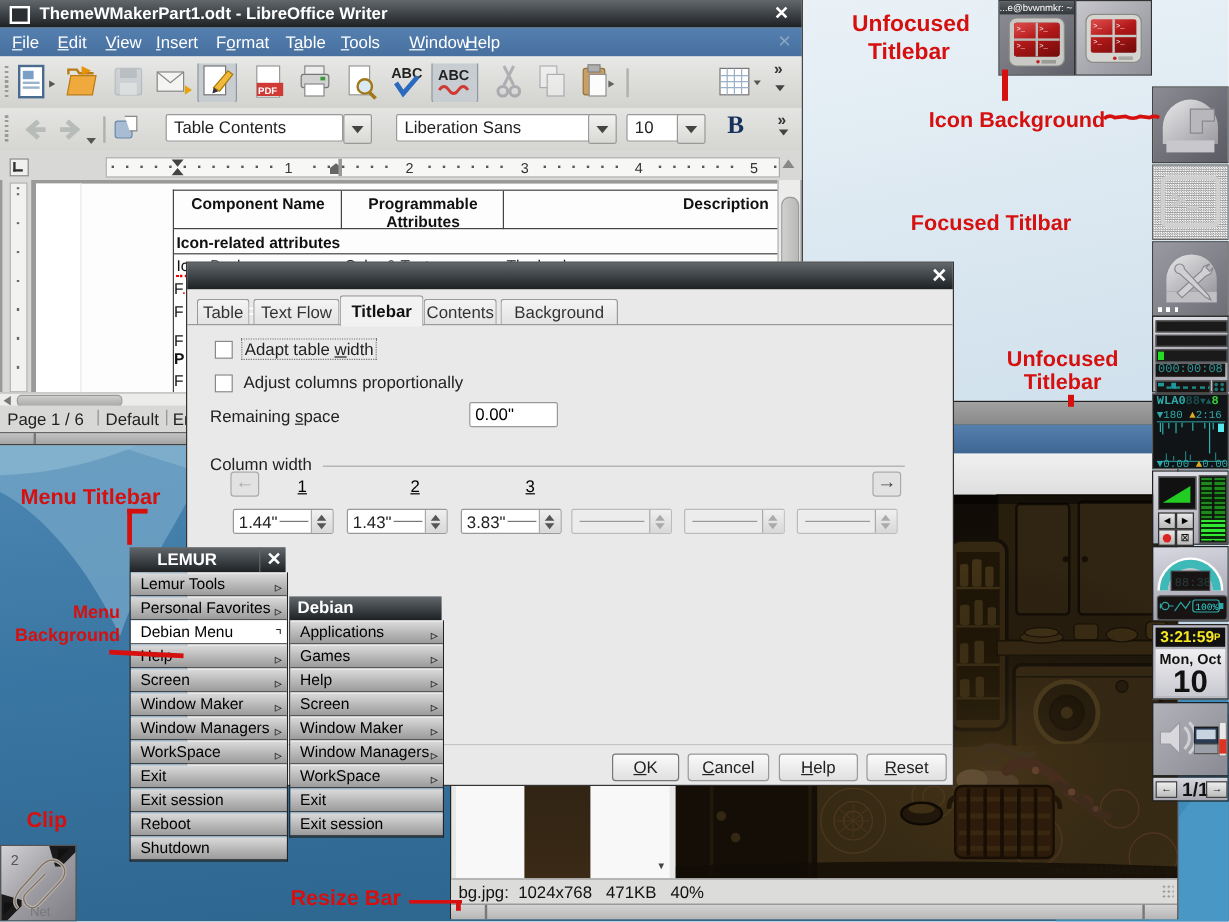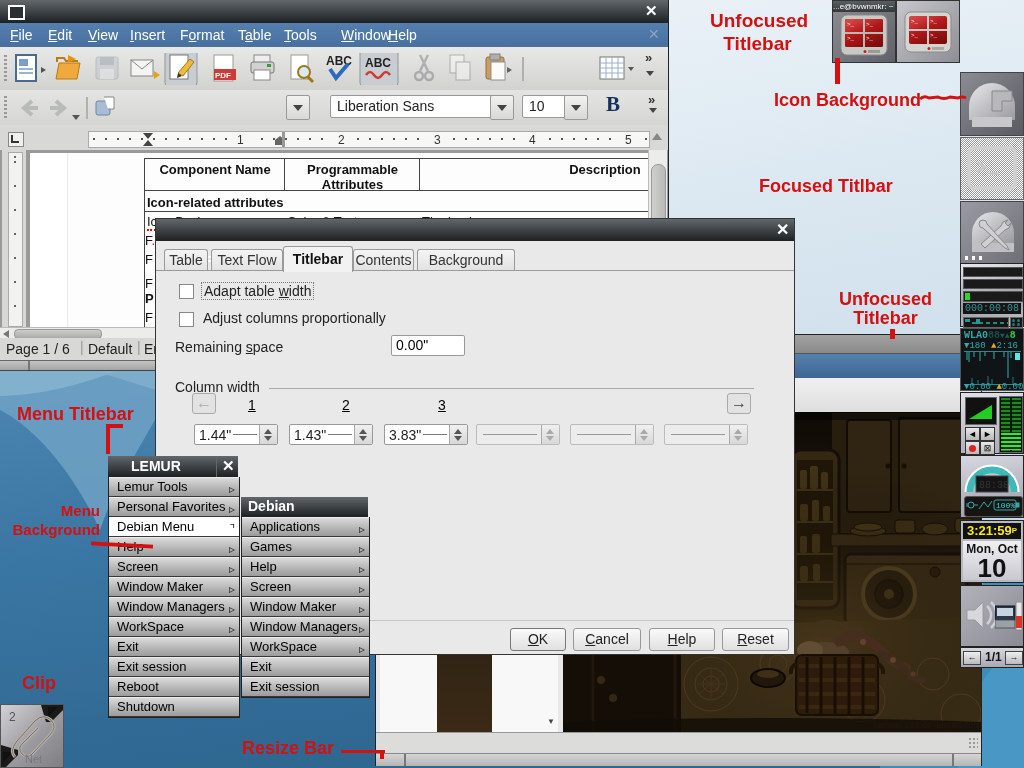--- a/index.html
+++ b/index.html
@@ -41,20 +41,21 @@
  <path d="M0,342 C250,415 560,535 1024,595 L1024,768 L0,768 Z" fill="url(#sea)"></path>
  <path d="M0,360 L185,360 C160,420 120,470 100,530 C70,465 30,425 0,410 Z" fill="#6fa2c4" opacity="0.85"></path>
  <path d="M0,360 L140,360 C90,385 40,395 0,396 Z" fill="#85b2cf" opacity="0.9"></path>
  <path d="M1024,560 C940,600 890,660 880,768 L1024,768 Z" fill="#3e8cba"></path>
  <path d="M1024,640 C980,670 960,710 958,768 L1024,768 Z" fill="#4897c4"></path>
 </svg>
 
 <div id="writer" class="abs" style="left:0;top:0;width:668px;height:371px;background:#d6d6d6;border-right:1px solid #222;">
  <div class="dtitle abs" style="left:0;top:0;width:668px;height:23px;">
    <div class="abs" style="left:8px;top:5px;width:13px;height:11px;border:2px solid #fff;background:#2a2e30;"></div>
+   <div class="abs" style="left:33px;top:3px;">ThemeWMakerPart1.odt - LibreOffice Writer</div>
    <div class="abs" style="left:645px;top:2px;font-size:15px;">✕</div>
  </div>
  <div class="abs" style="left:0;top:23px;width:668px;height:24px;background:linear-gradient(#557fae,#47709f);color:#fff;font-size:14px;">
    <span style="position:absolute;left:10px;top:4px;"><u>F</u>ile</span>
    <span style="position:absolute;left:48px;top:4px;"><u>E</u>dit</span>
    <span style="position:absolute;left:88px;top:4px;"><u>V</u>iew</span>
    <span style="position:absolute;left:130px;top:4px;"><u>I</u>nsert</span>
    <span style="position:absolute;left:180px;top:4px;">F<u>o</u>rmat</span>
    <span style="position:absolute;left:238px;top:4px;">T<u>a</u>ble</span>
    <span style="position:absolute;left:284px;top:4px;"><u>T</u>ools</span>
@@ -165,20 +166,21 @@
   <svg class="abs" style="left:14px;top:5px" width="120" height="26" viewBox="0 0 120 26">
    <path d="M18,6 L10,13 L18,20 M10,13 L24,13" stroke="#b8bcb8" stroke-width="4" fill="none"></path>
    <path d="M42,6 L50,13 L42,20 M36,13 L50,13" stroke="#b8bcb8" stroke-width="4" fill="none"></path>
    <path d="M58,20 l8,0 -4,5 z" fill="#555"></path>
    <rect x="72" y="2" width="2" height="22" fill="#b0b0ae"></rect>
    <g transform="translate(82,2)">
           <rect x="0" y="4" width="14" height="14" rx="2" fill="#a8bdd4" stroke="#6888a8"></rect>
           <path d="M8,0 h10 v12 h-6" fill="#fff" stroke="#888"></path>
         </g>
   </svg>
+  <div class="abs" style="left:138px;top:5px;width:140px;height:21px;background:#fff;border:1px solid #999;border-radius:2px;font-size:14px;color:#222;line-height:21px;padding-left:6px;">Table Contents</div>
   <div class="abs" style="left:286px;top:5px;width:22px;height:23px;background:linear-gradient(#f2f2f0,#d8d8d5);border:1px solid #999;border-radius:2px;">
         <div class="abs" style="left:6px;top:9px;width:0;height:0;border-top:6px solid #444;border-left:5px solid transparent;border-right:5px solid transparent;"></div>
       </div>
   <div class="abs" style="left:330px;top:5px;width:160px;height:21px;background:#fff;border:1px solid #999;border-radius:2px;font-size:14px;color:#222;line-height:21px;padding-left:6px;">Liberation Sans</div>
   <div class="abs" style="left:490px;top:5px;width:22px;height:23px;background:linear-gradient(#f2f2f0,#d8d8d5);border:1px solid #999;border-radius:2px;">
         <div class="abs" style="left:6px;top:9px;width:0;height:0;border-top:6px solid #444;border-left:5px solid transparent;border-right:5px solid transparent;"></div>
       </div>
   <div class="abs" style="left:522px;top:5px;width:40px;height:21px;background:#fff;border:1px solid #999;border-radius:2px;font-size:14px;color:#222;line-height:21px;padding-left:6px;">10</div>
   <div class="abs" style="left:564px;top:5px;width:22px;height:23px;background:linear-gradient(#f2f2f0,#d8d8d5);border:1px solid #999;border-radius:2px;">
         <div class="abs" style="left:6px;top:9px;width:0;height:0;border-top:6px solid #444;border-left:5px solid transparent;border-right:5px solid transparent;"></div>
@@ -419,20 +421,21 @@
       <path d="M244,245 v56 M258,245 v58 M272,245 v58 M286,245 v58 M300,245 v57" stroke="#1a1005" stroke-width="3"></path>
       <path d="M233,252 q-6,3 -5,10 M315,252 q6,3 5,10" fill="none" stroke="#241708" stroke-width="4"></path>
     </g>
     <rect width="418" height="320" fill="#0f0a04" opacity="0.12"></rect>
     <text x="310" y="316" font-size="9" fill="#584428" font-family="Liberation Sans">samuel.223.deviantart.com</text>
     <rect x="0" y="0" width="418" height="8" fill="#000" opacity="0.5"></rect>
     <path d="M0,320 L418,320 L418,310 Q210,302 0,310 Z" fill="#120c06" opacity="0.8"></path>
   </svg>
 
   <div class="abs" style="left:0;top:397px;width:605px;height:21px;background:#dcdcda;border-top:1px solid #999;font-size:14px;color:#111;">
+    <span style="position:absolute;left:6px;top:2px;">bg.jpg:&nbsp; 1024x768&nbsp;&nbsp; 471KB&nbsp;&nbsp; 40%</span>
       <span style="position:absolute;left:592px;top:4px;width:10px;height:12px;background-image:radial-gradient(#999 35%,transparent 40%);background-size:4px 4px;"></span>
   </div>
 
   <div class="abs" style="left:0;top:418px;width:605px;height:12px;background:linear-gradient(#d5d5d5,#b5b5b5);border-top:1px solid #888;">
     <div class="abs" style="left:28px;top:0;width:2px;height:12px;background:#777;"></div>
     <div class="abs" style="left:576px;top:0;width:2px;height:12px;background:#777;"></div>
   </div>
 </div>
 
 <div id="dlg" class="abs" style="left:155px;top:218px;width:640px;height:437px;background:#e9e9e9;border:1px solid #333;box-sizing:border-box;">
@@ -730,21 +733,21 @@
      <rect x="0" y="4" width="20" height="14" fill="#2a3a52" stroke="#111"></rect>
      <rect x="2" y="6" width="16" height="8" fill="#c8d4e0"></rect>
      <rect x="0" y="18" width="20" height="8" fill="#9aa0a8" stroke="#555"></rect>
      <rect x="21" y="0" width="6" height="28" fill="#e8e8e8" stroke="#888"></rect>
      <rect x="21" y="14" width="6" height="12" fill="#dd3322"></rect>
    </svg>
  </div>
 
  <div class="abs" style="left:960px;top:647px;width:64px;height:21px;background:linear-gradient(#d8d8e0,#a8a8b2);border:1px solid #222;box-sizing:border-box;">
    <div class="abs" style="left:2px;top:3px;width:16px;height:12px;background:linear-gradient(#eee,#bbb);border:1px solid #444;text-align:center;line-height:11px;font-size:9px;color:#222;">←</div>
-   <div class="abs" style="left:24px;top:2px;font-size:12px;font-weight:bold;color:#111;">1/1</div>
+   <div class="abs" style="left:24px;top:2px;font-size:16px;font-weight:bold;color:#111;">1/1</div>
    <div class="abs" style="left:44px;top:3px;width:16px;height:12px;background:linear-gradient(#eee,#bbb);border:1px solid #444;text-align:center;line-height:11px;font-size:9px;color:#222;">→</div>
  </div>
 </div>
 
 <div id="clip" class="abs" style="left:0;top:704px;width:64px;height:64px;background:linear-gradient(135deg,#d2d2d6 0%,#9a9aa0 55%,#7e7e84 100%);border:1px solid #555;box-sizing:border-box;">
   <svg class="abs" style="left:0;top:0" width="62" height="62" viewBox="0 0 62 62">
     <path d="M40,0 L62,0 L62,5 L50,17 L45,17 Z M40,0 L62,0 L62,5 Z" fill="#1a1a1a"></path>
     <path d="M47,2 l10,0 -10,10 z" fill="#111"></path>
     <path d="M0,40 L0,62 L5,62 L17,50 L17,45 Z" fill="#1a1a1a"></path>
     <path d="M2,47 l0,10 10,-10 z" fill="#111"></path>

